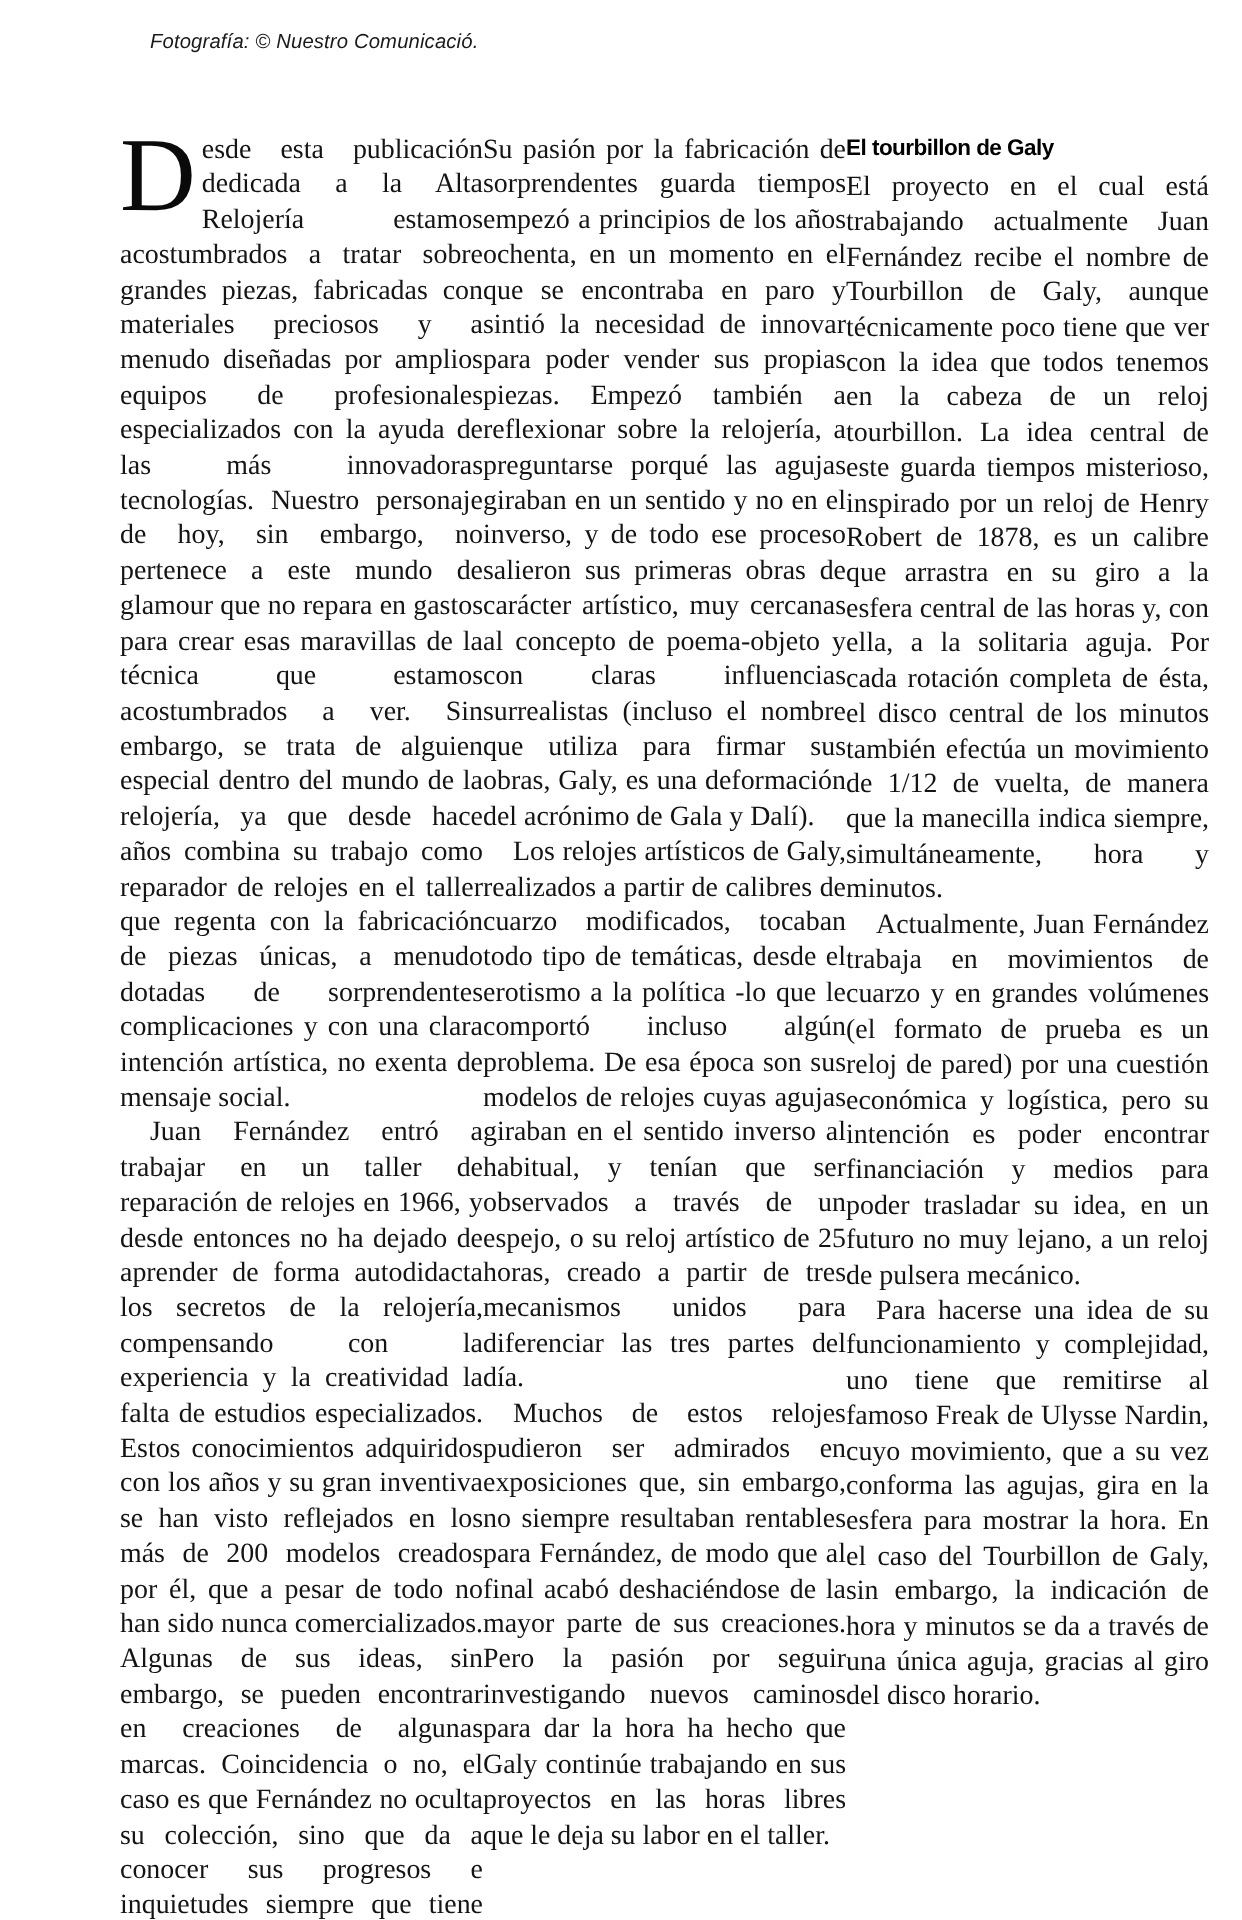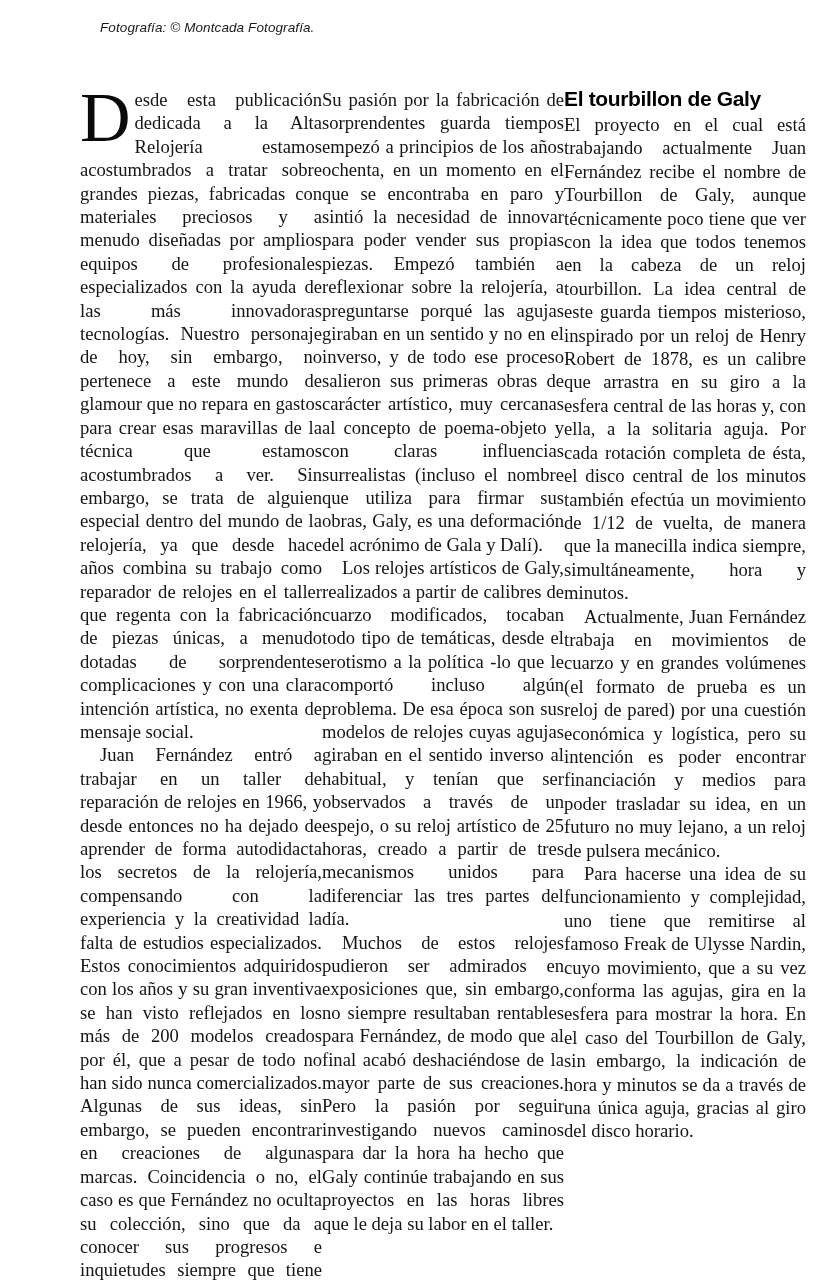--- a/index.html
+++ b/index.html
@@ -80,34 +80,34 @@
     padding-right: 4px;
     padding-left: 0px;
     font-weight: normal;
     color: #0a0a0a;
   }
 
   
   .section-heading {
     font-family: "Liberation Sans", "DejaVu Sans", sans-serif;
     font-weight: bold;
-    font-size: 21px;
+    font-size: 15px;
     line-height: 22px;
     margin: 0 0 3px 0;
     letter-spacing: -0.35px;
     color: #000000;
     text-align: left;
   }
 </style>
 </head>
 <body>
 
 <div class="page">
 
-  <div class="photo-credit">Fotografía: © Montcada Fotografía.</div>
+  <div class="photo-credit">Fotografía: © Nuestro Comunicació.</div>
 
   <div class="columns">
 
     <div class="col">
       <p class="first-para dropcap-para">Desde esta publicación dedicada a la Alta Relojería estamos acostumbrados a tratar sobre grandes piezas, fabricadas con materiales preciosos y a menudo diseñadas por amplios equipos de profesionales especializados con la ayuda de las más innovadoras tecnologías. Nuestro personaje de hoy, sin embargo, no pertenece a este mundo de glamour que no repara en gastos para crear esas maravillas de la técnica que estamos acostumbrados a ver. Sin embargo, se trata de alguien especial dentro del mundo de la relojería, ya que desde hace años combina su trabajo como reparador de relojes en el taller que regenta con la fabricación de piezas únicas, a menudo dotadas de sorprendentes complicaciones y con una clara intención artística, no exenta de mensaje social.</p>
       <p>Juan Fernández entró a trabajar en un taller de reparación de relojes en 1966, y desde entonces no ha dejado de aprender de forma autodidacta los secretos de la relojería, compensando con la experiencia y la creatividad la falta de estudios especializados. Estos conocimientos adquiridos con los años y su gran inventiva se han visto reflejados en los más de 200 modelos creados por él, que a pesar de todo no han sido nunca comercializados. Algunas de sus ideas, sin embargo, se pueden encontrar en creaciones de algunas marcas. Coincidencia o no, el caso es que Fernández no oculta su colección, sino que da a conocer sus progresos e inquietudes siempre que tiene ocasión de ello.</p>
     </div>
 
     <div class="col">
       <p class="first-para">Su pasión por la fabricación de sorprendentes guarda tiempos empezó a principios de los años ochenta, en un momento en el que se encontraba en paro y sintió la necesidad de innovar para poder vender sus propias piezas. Empezó también a reflexionar sobre la relojería, a preguntarse porqué las agujas giraban en un sentido y no en el inverso, y de todo ese proceso salieron sus primeras obras de carácter artístico, muy cercanas al concepto de poema-objeto y con claras influencias surrealistas (incluso el nombre que utiliza para firmar sus obras, Galy, es una deformación del acrónimo de Gala y Dalí).</p>

